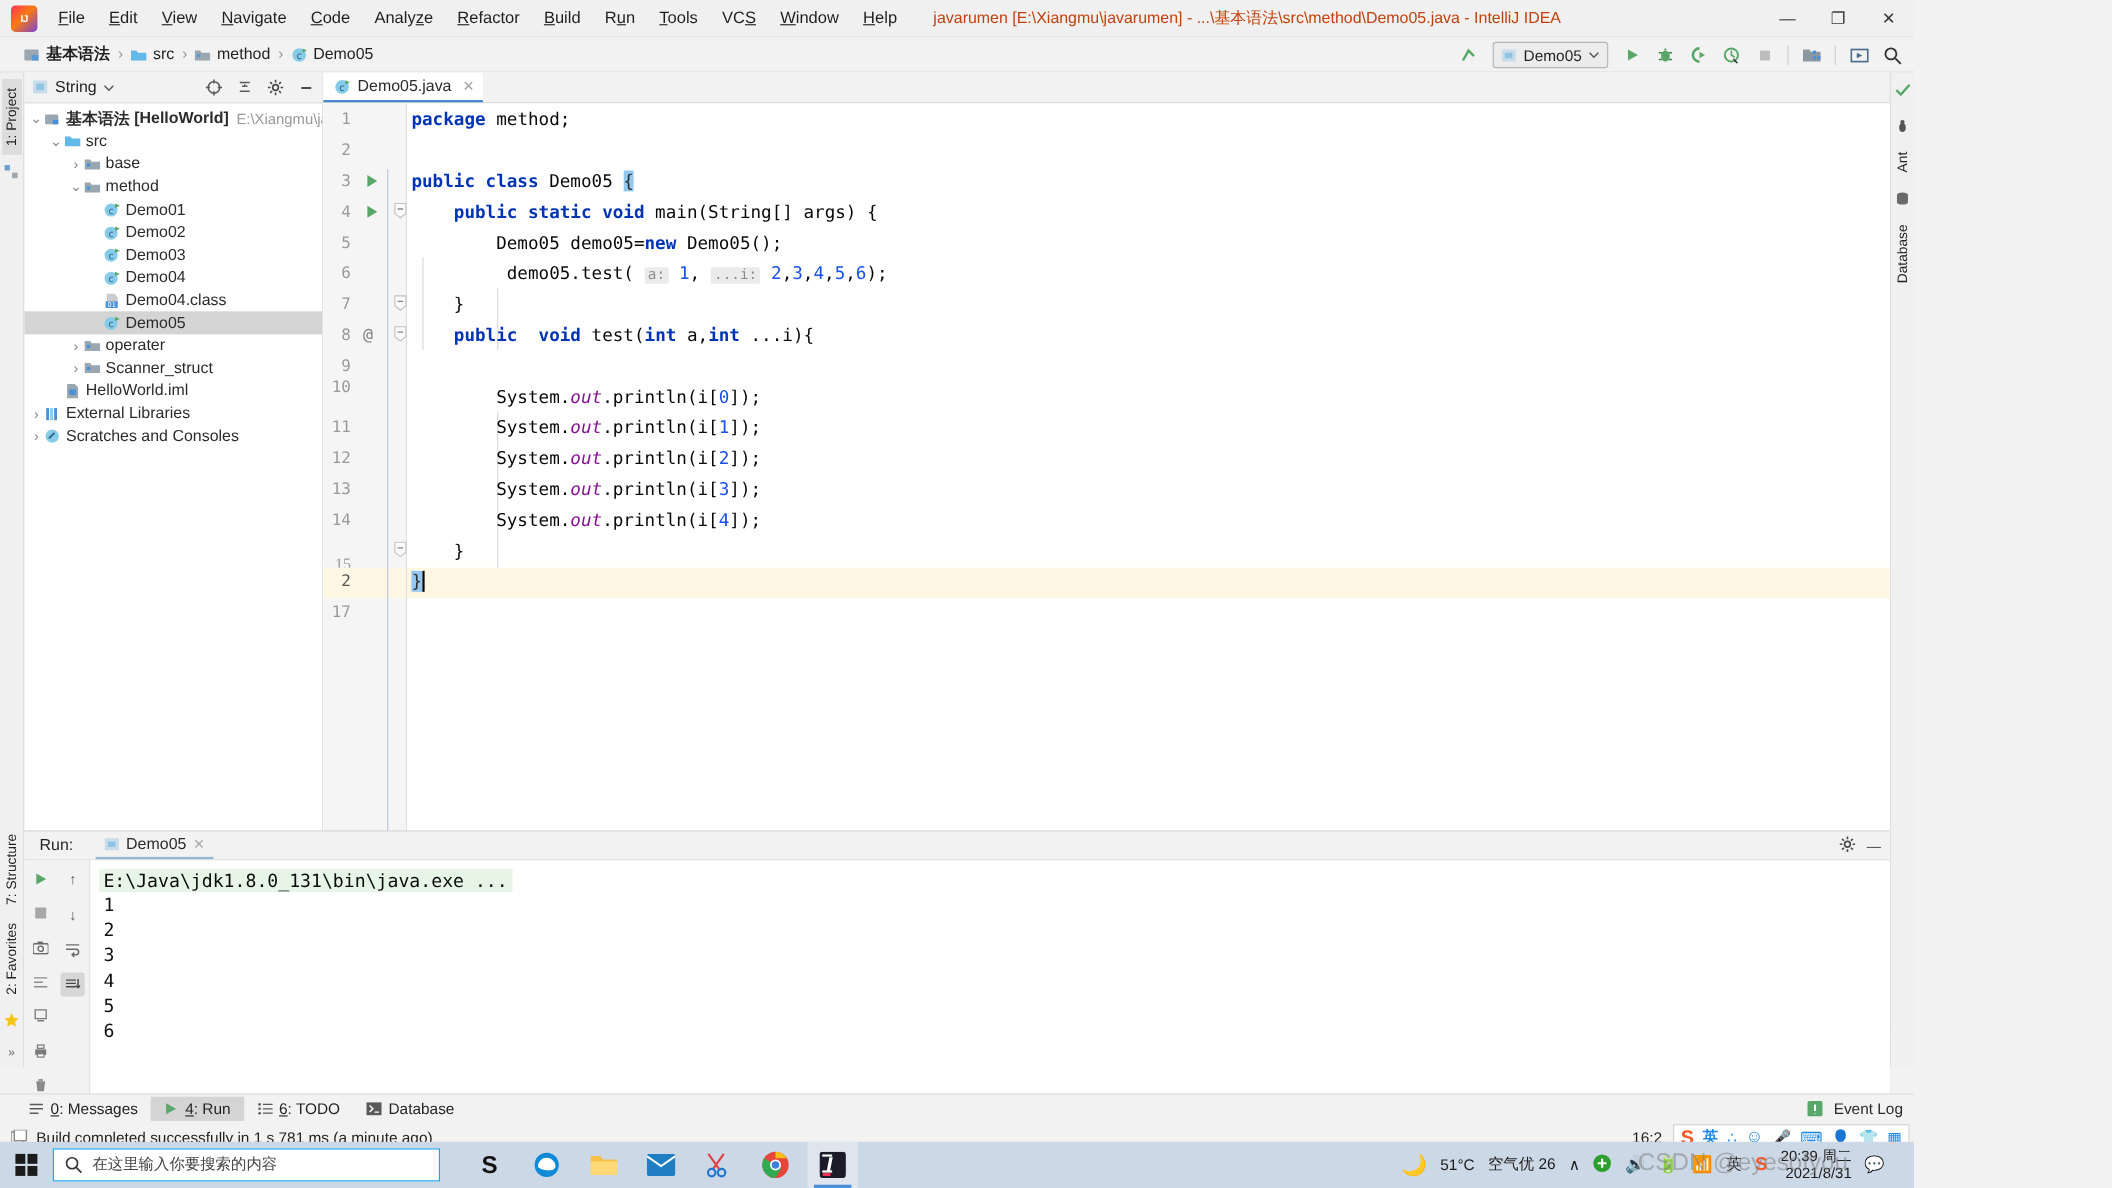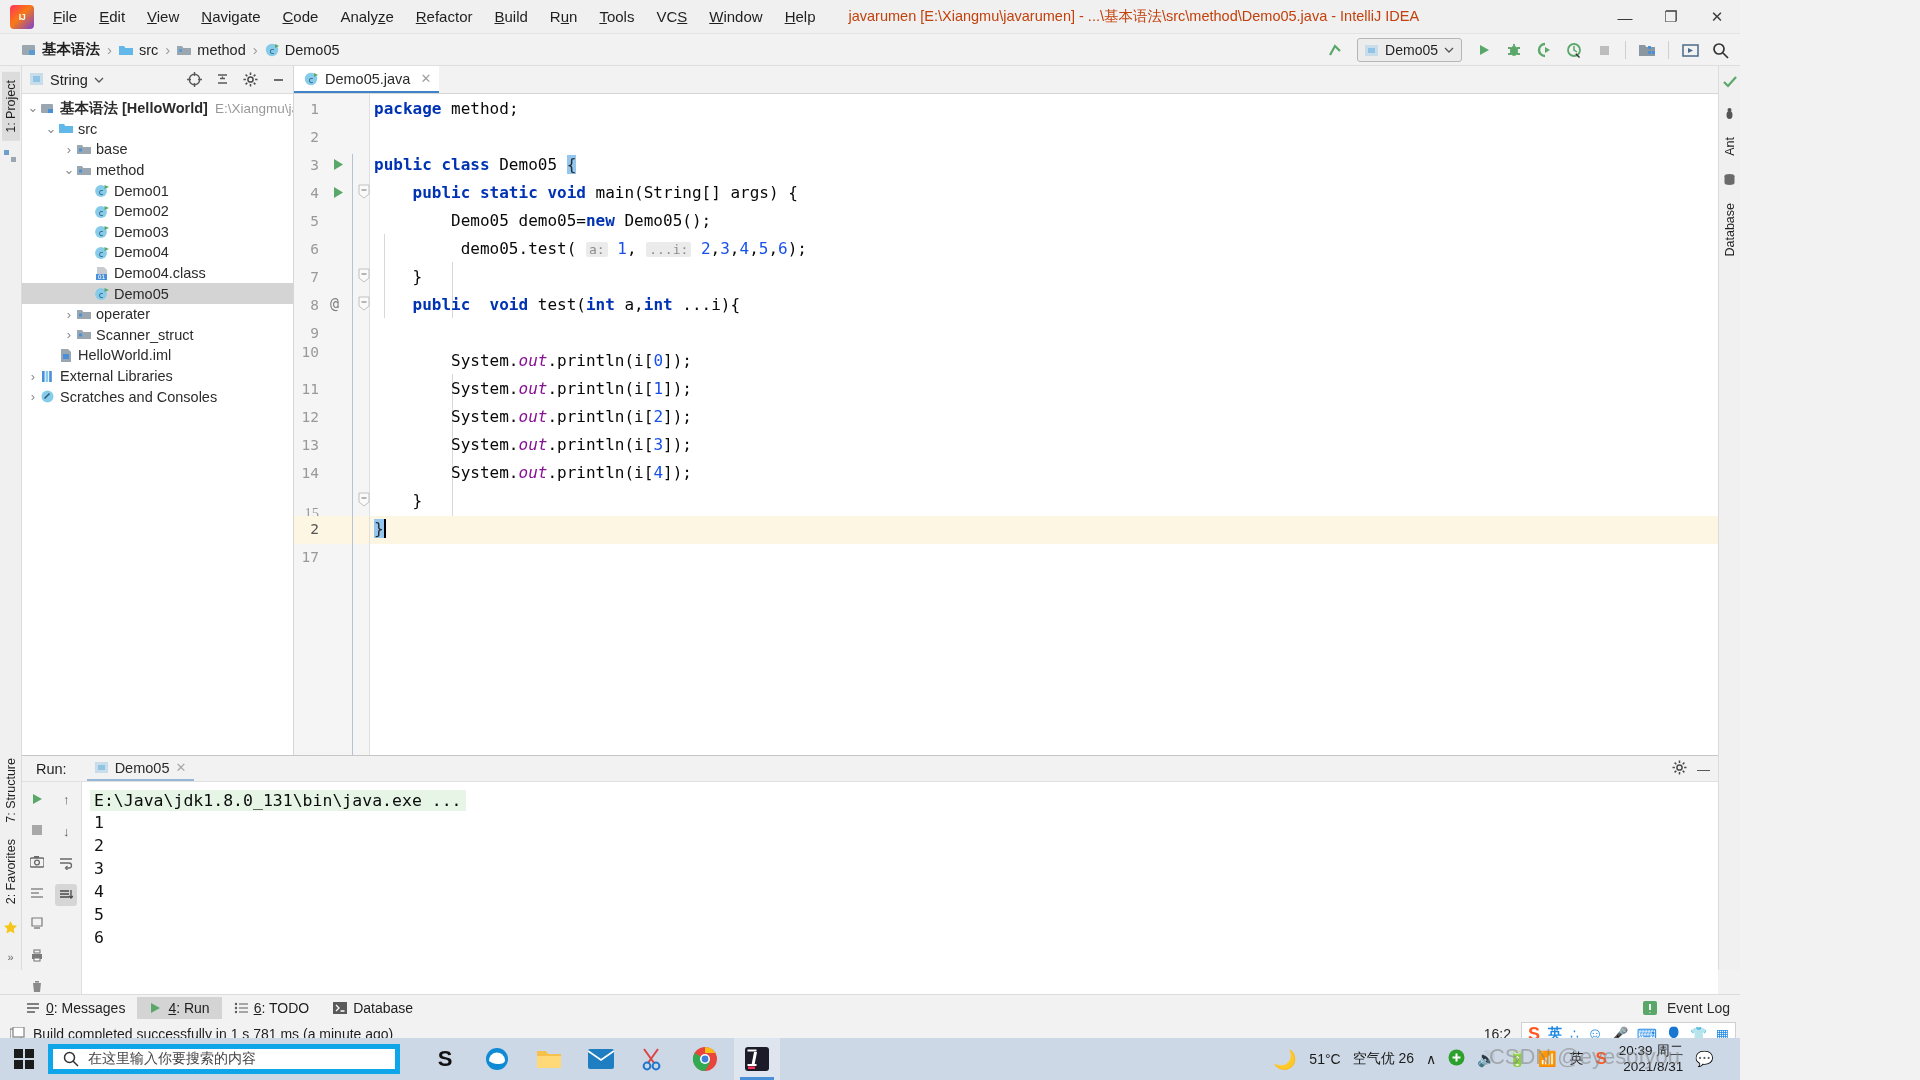--- a/index.html
+++ b/index.html
@@ -176,21 +176,21 @@
   .status-right{ margin-left:auto; display:flex; align-items:center; gap:6px; padding-right:4px;}
   .tray-box{ display:flex;align-items:center;gap:8px;background:#fff;border:1px solid #d0d0d0;
              height:24px;padding:0 6px;}
 
   
   .taskbar { position:absolute; left:0; right:0; bottom:0; height:42px; background:#cdd8e6;
              display:flex; align-items:center; }
   .startbtn { width:48px;height:42px;display:flex;align-items:center;justify-content:center;}
   .winlogo{ width:20px;height:20px;display:grid;grid-template-columns:1fr 1fr;grid-template-rows:1fr 1fr;gap:2px;}
   .winlogo i{ background:#1b1b1b; display:block;}
-  .searchbox { width:352px;height:30px;background:#fff;border:5px solid #0ea5e9;display:flex;align-items:center;
+  .searchbox { width:352px;height:30px;background:#fff;border:1px solid #0ea5e9;display:flex;align-items:center;
                gap:9px;padding:0 10px;font-size:14px;color:#444;}
   .tb-apps { display:flex;align-items:center;gap:6px;margin-left:22px;}
   .tapp { width:46px;height:42px;display:flex;align-items:center;justify-content:center;position:relative;}
   .tapp.active::after{content:"";position:absolute;bottom:0;left:6px;right:6px;height:3px;background:#4a90d9;}
   .tapp.active{ background:rgba(255,255,255,.35); }
   .tray { margin-left:auto; display:flex; align-items:center; gap:12px; padding-right:8px; font-size:14px;color:#1b1b1b;}
   .clock { display:flex;flex-direction:column;align-items:flex-end;line-height:1.15;font-size:13.5px;}
   .watermark{ position:absolute; right:60px; bottom:10px; color:rgba(130,130,130,.55); font-size:22px; white-space:nowrap;}
 </style>
 </head>

